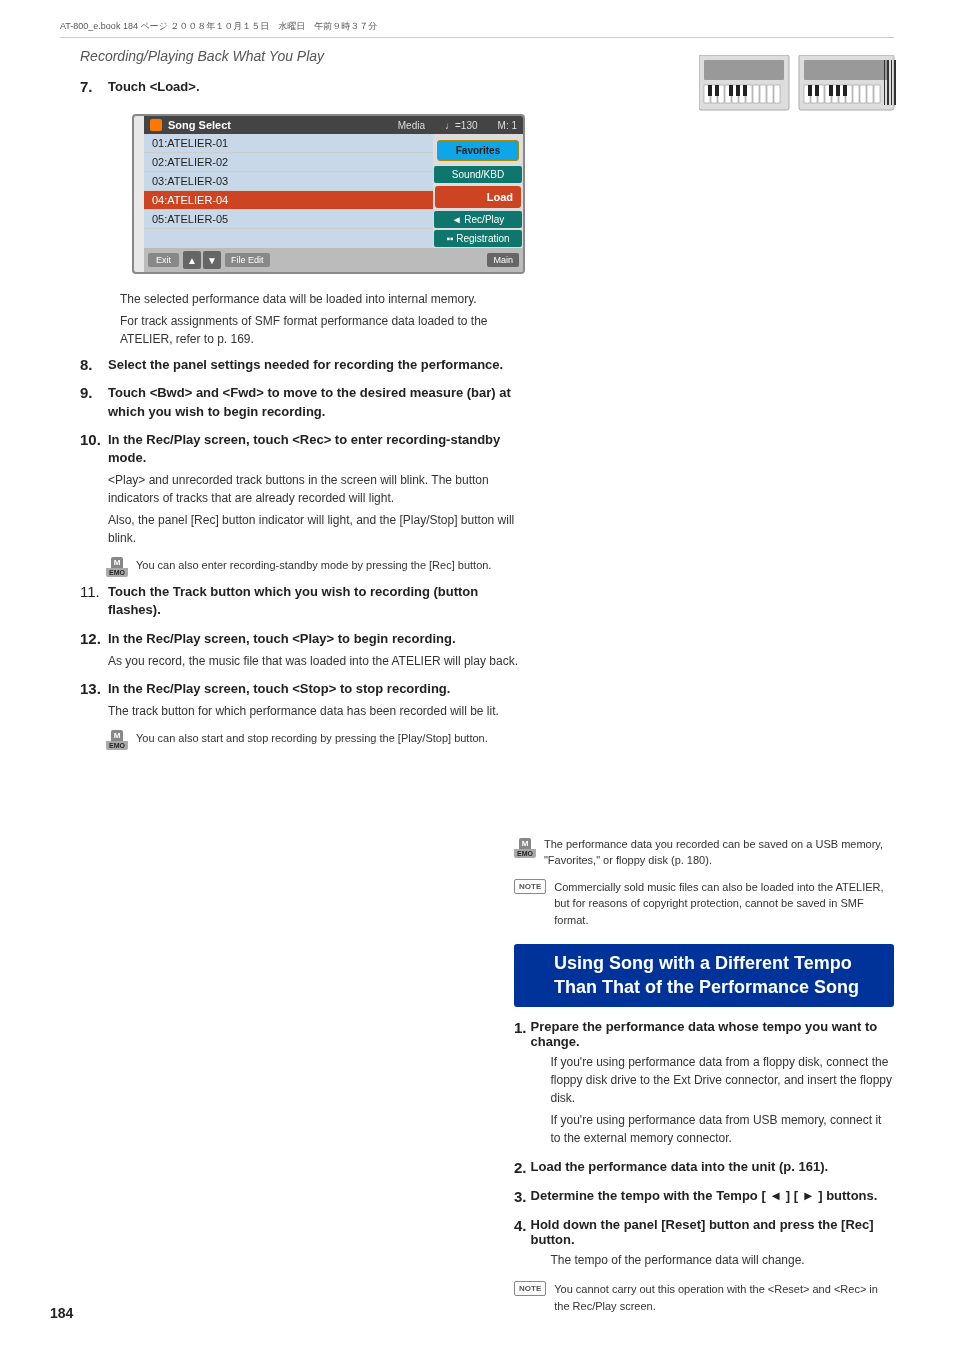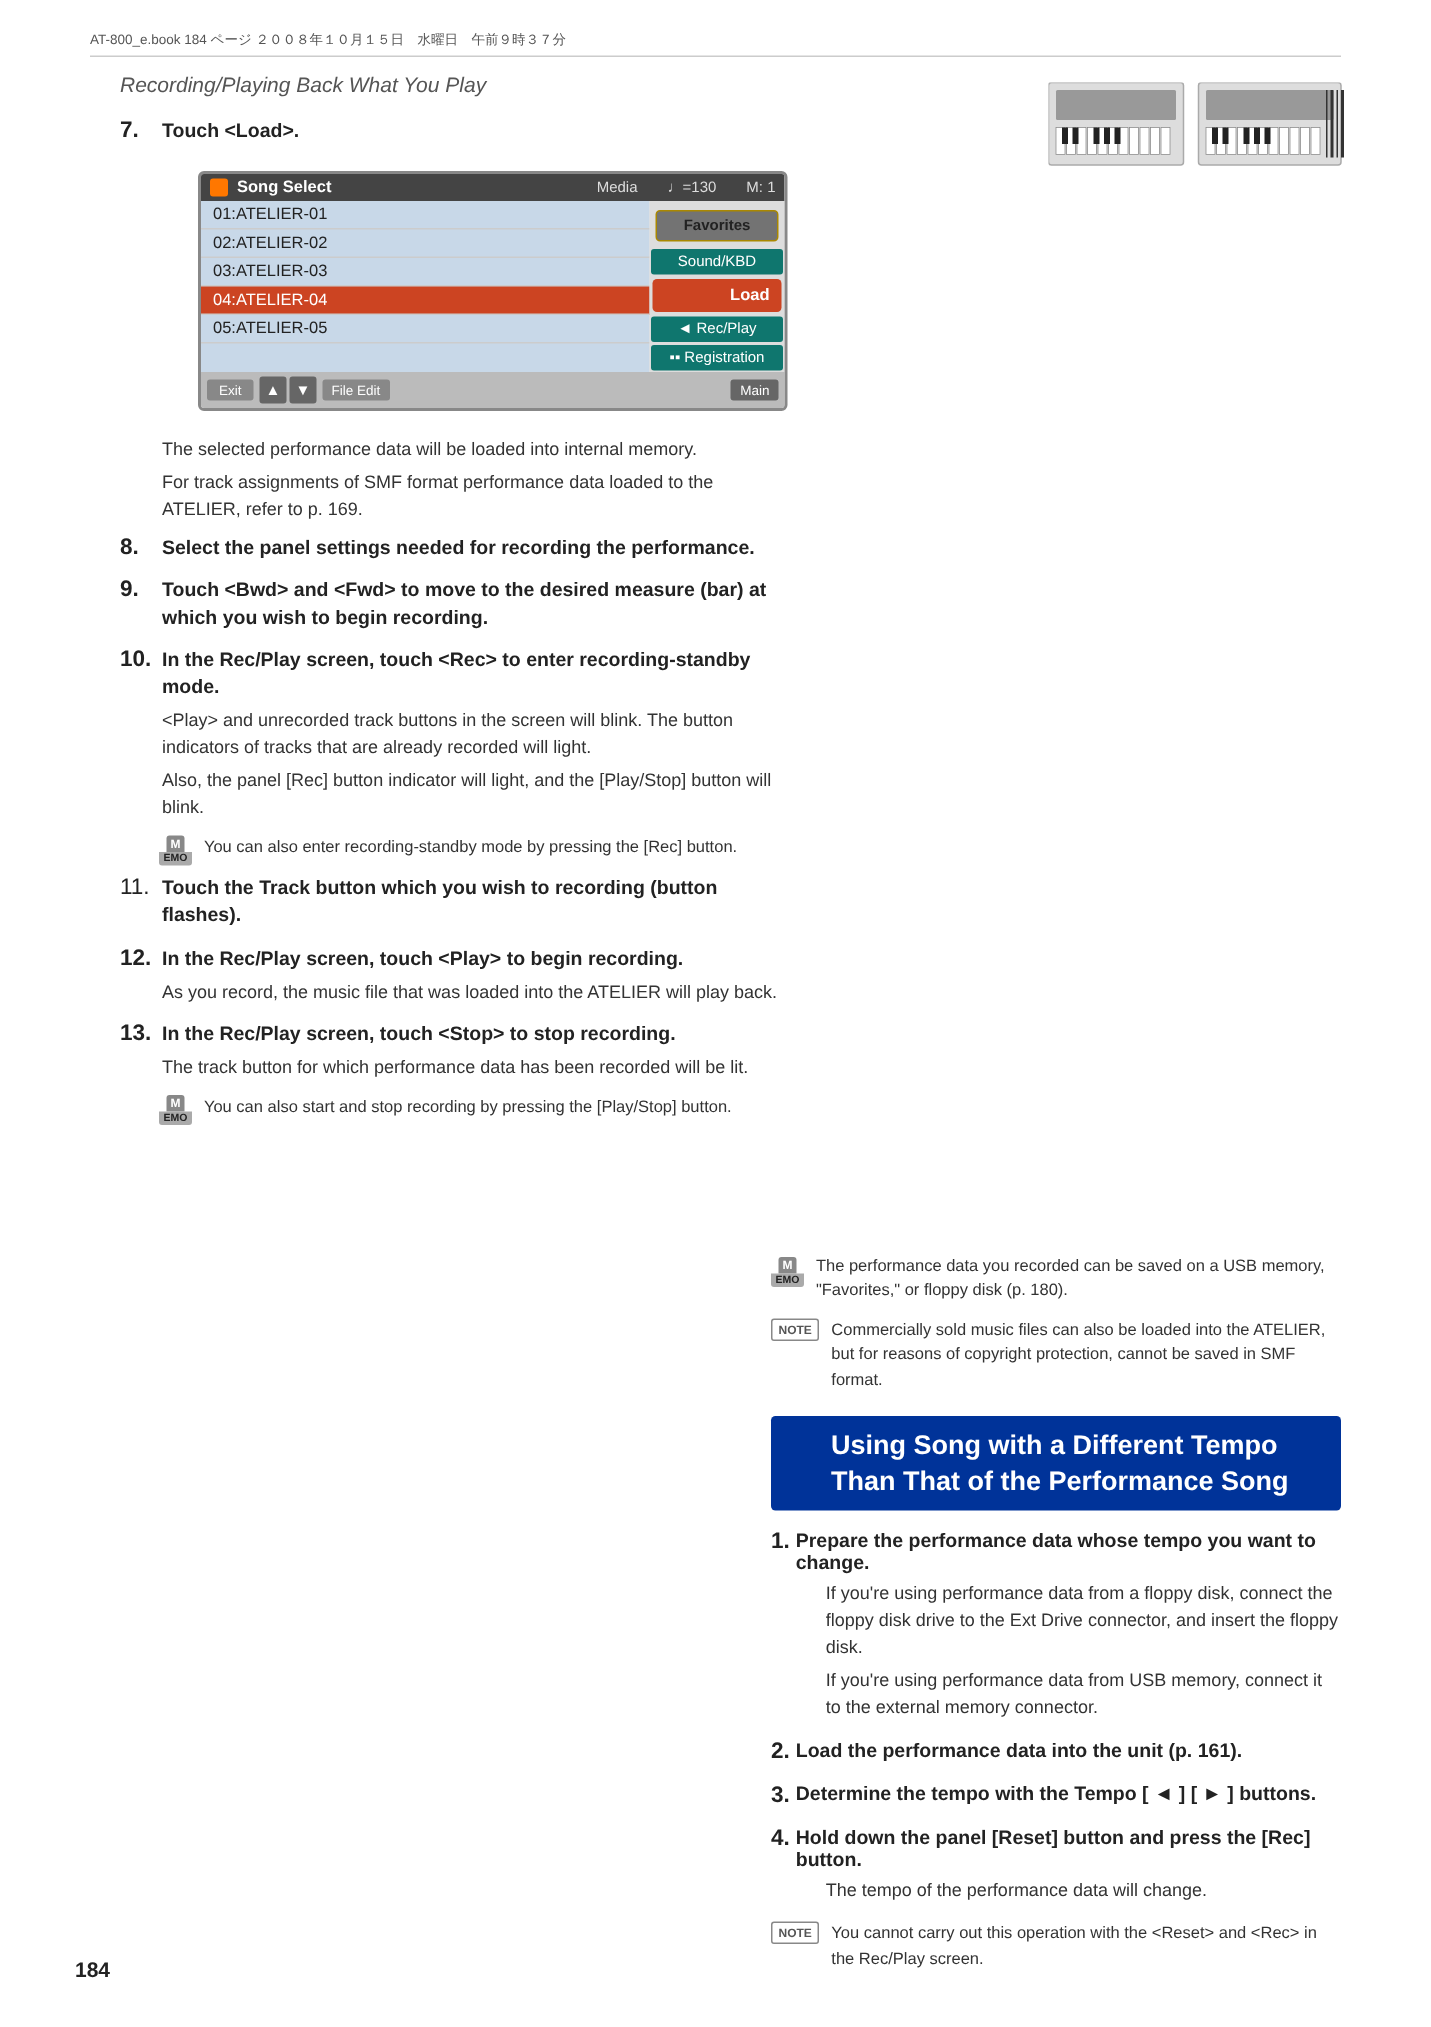--- a/index.html
+++ b/index.html
@@ -148,20 +148,21 @@
     }
 
     
     .song-select-screen {
       border: 2px solid #888;
       border-radius: 4px;
       width: 398px;
       margin: 8px 0 8px 26px;
       background: #e8e8e8;
       overflow: hidden;
+      padding-left: 10px;
     }
 
     .song-item {
       font-size: 11px;
       padding: 3px 8px;
       color: #222;
       border-bottom: 1px solid #ccc;
     }
 
     .song-item.selected {
@@ -170,21 +171,21 @@
     }
 
     .screen-right-panel {
       width: 90px;
       background: #ddd;
       display: flex;
       flex-direction: column;
     }
 
     .favorites-btn {
-      background: #737373;
+      background: #0ea5e9;
       border: 1px solid #aa8800;
       border-radius: 3px;
       font-size: 10px;
       font-weight: bold;
       text-align: center;
       padding: 4px 2px;
       margin: 6px 4px 4px;
     }
 
     .side-btn {
@@ -457,21 +458,21 @@
                 <div class="arrow-btn">▲</div>
                 <div class="arrow-btn">▼</div>
               </div>
               <div class="footer-file-edit">File Edit</div>
               <div style="flex:1;"></div>
               <div class="footer-main">Main</div>
             </div>
           </div>
         </div>
 
-        <div style="margin-left:28px;margin-bottom:8px;">
+        <div style="margin-left:40px;margin-bottom:8px;">
           <div class="step-body">The selected performance data will be loaded into internal memory.</div>
           <div class="step-body">For track assignments of SMF format performance data loaded to the ATELIER, refer to p. 169.</div>
         </div>
 
         <div class="step">
           <div class="step-num">8.</div>
           <div class="step-content">
             <div class="step-title">Select the panel settings needed for recording the performance.</div>
           </div>
         </div>

